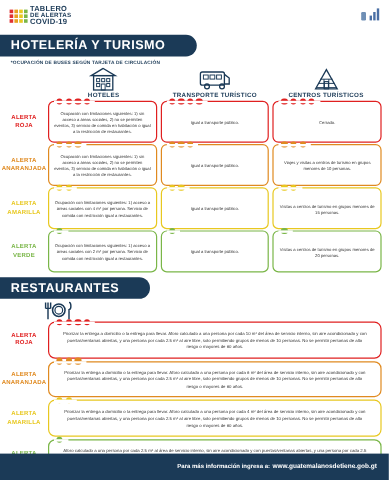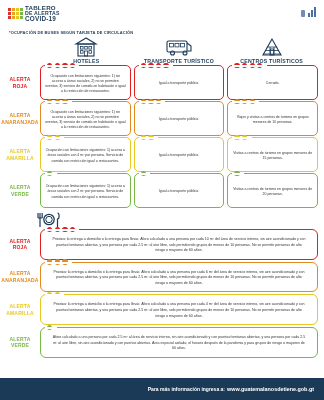--- a/index.html
+++ b/index.html
@@ -109,20 +109,21 @@
       <span class="batt"></span>
       <span class="bars">
           <i></i>
           <i></i>
           <i></i>
         </span>
     </div>
   </div>
 
   <div>
+    <div class="sec-title">HOTELERÍA Y TURISMO</div>
     <div class="sec-sub">*OCUPACIÓN DE BUSES SEGÚN TARJETA DE CIRCULACIÓN</div>
 
     <div class="colheads">
       <div class="colhead">
         <svg width="26" height="20" viewBox="0 0 26 20">
           <path d="M13 1 L3 7 L23 7 Z" fill="none" stroke="#1b3a57" stroke-width="1.1"></path>
           <rect x="5" y="7" width="16" height="12" fill="none" stroke="#1b3a57" stroke-width="1.1"></rect>
           <rect x="7.5" y="9.5" width="2.6" height="2.6" fill="none" stroke="#1b3a57" stroke-width=".8"></rect>
           <rect x="11.7" y="9.5" width="2.6" height="2.6" fill="none" stroke="#1b3a57" stroke-width=".8"></rect>
           <rect x="15.9" y="9.5" width="2.6" height="2.6" fill="none" stroke="#1b3a57" stroke-width=".8"></rect>
@@ -287,20 +288,21 @@
               </span>
               <span class="dotmask" style="width: 11.6px;"></span>
               <div class="txt">Visitas a centros de turismo en grupos menores de 20 personas.</div>
             </div>
           </div>
         </div>
       </div>
   </div>
 
   <div style="margin-top:3px;">
+    <div class="sec-title">RESTAURANTES</div>
     <div style="display:flex;justify-content:flex-start;padding-left:36px;margin-top:1px;">
       <svg width="26" height="17" viewBox="0 0 26 17">
         <circle cx="13" cy="8.5" r="5.2" fill="none" stroke="#1b3a57" stroke-width="1.3"></circle>
         <circle cx="13" cy="8.5" r="3.2" fill="none" stroke="#1b3a57" stroke-width="1"></circle>
         <path d="M4 2 L4 16 M6.2 2 L6.2 7 M2 2 L2 7 M2 7 L6.2 7" stroke="#1b3a57" stroke-width="1.2" fill="none"></path>
         <path d="M21.5 2 C23.6 2 23.6 8 21.5 8 L21.5 16" stroke="#1b3a57" stroke-width="1.2" fill="none"></path>
       </svg>
     </div>
     <div style="padding:1px 0 0 0;" id="restRows">
         <div class="rrow">

